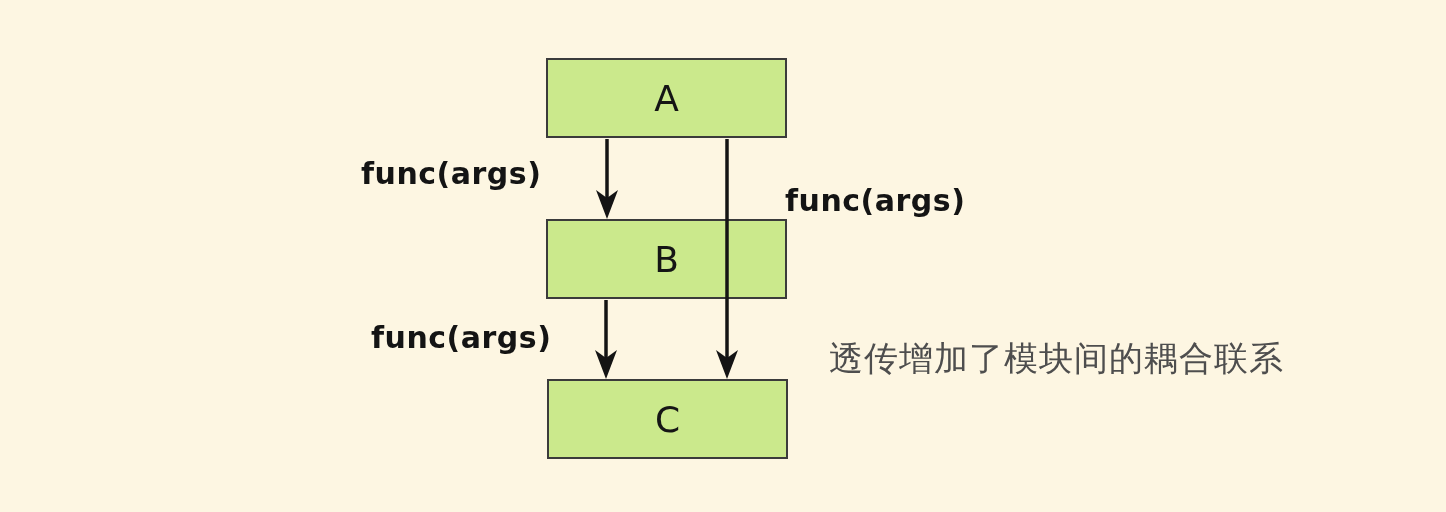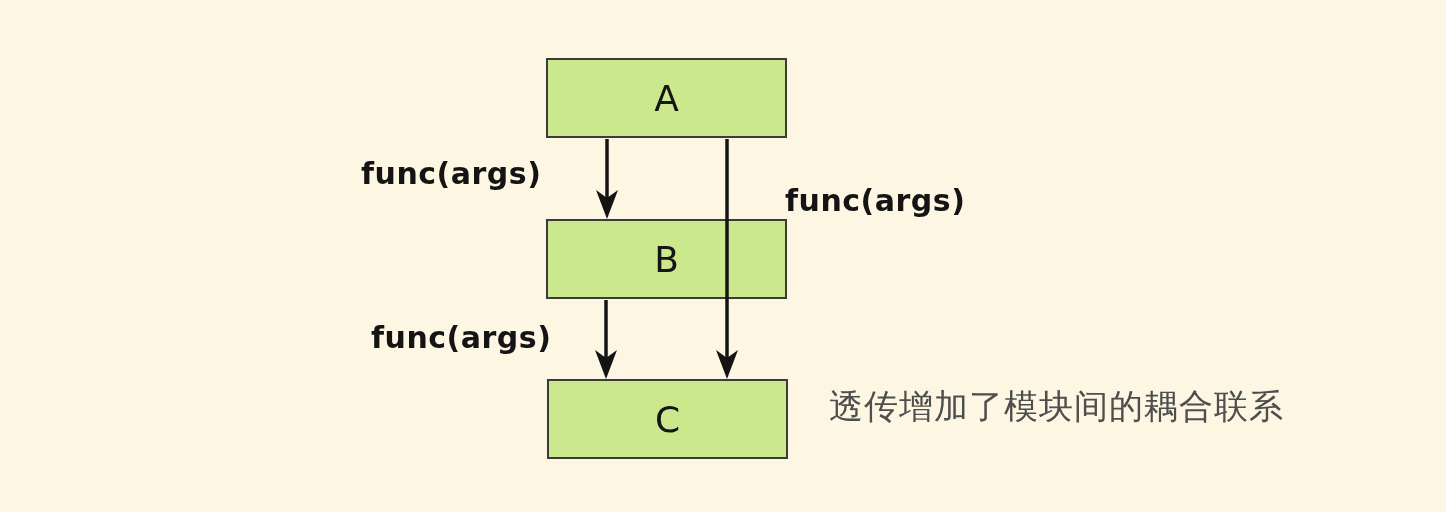--- a/index.html
+++ b/index.html
@@ -51,21 +51,20 @@
   .edge-label-ac { left: 785px; top: 183px; }
   .edge-label-bc { left: 371px; top: 320px; }
   .annotation {
     position: absolute;
     left: 829px;
     top: 336px;
     font-size: 34px;
     color: #4e4e4e;
     letter-spacing: 1px;
     white-space: nowrap;
-    margin-top: 48px;
   }
 </style>
 </head>
 <body>
 
 <div class="canvas">
 
   <div class="node node-a">
     <span>A</span>
   </div>

